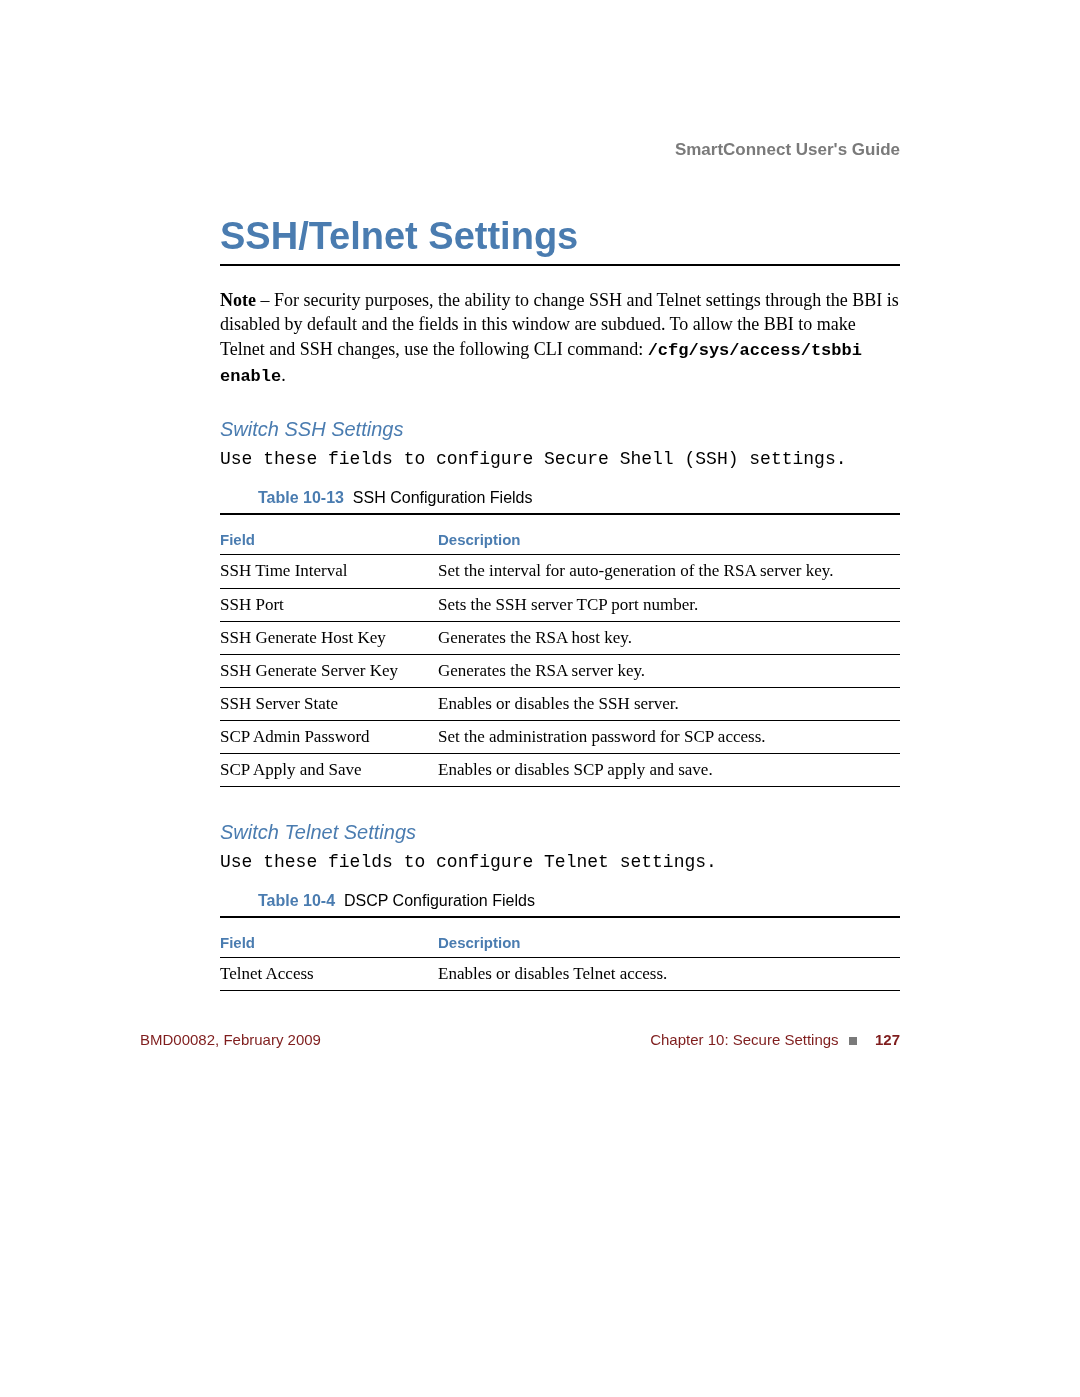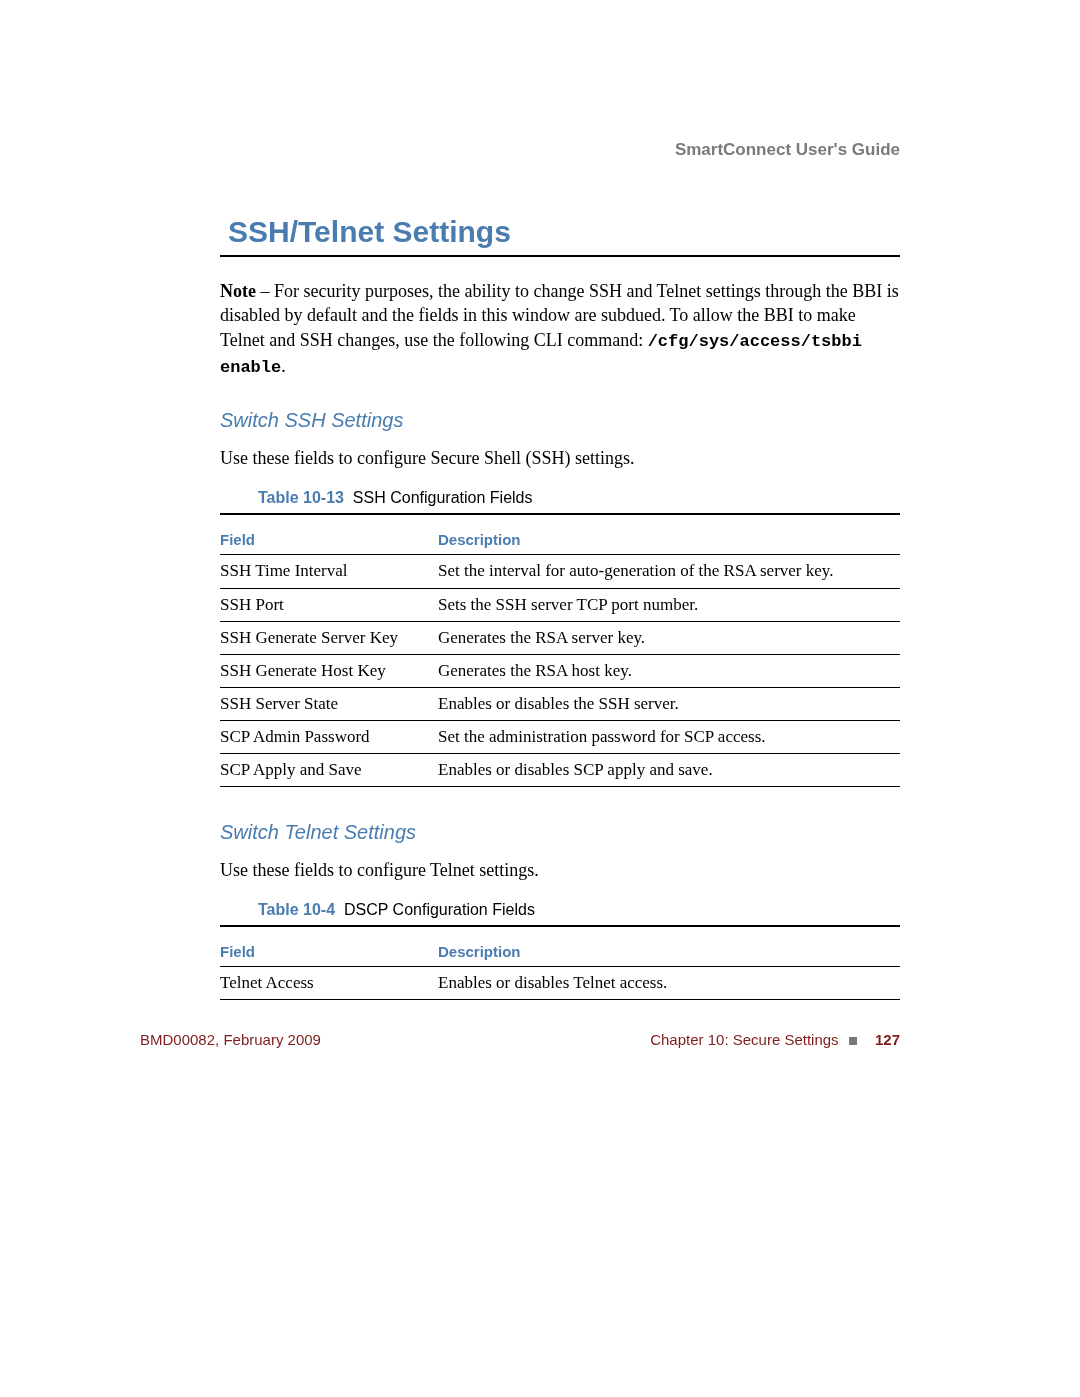--- a/index.html
+++ b/index.html
@@ -20,23 +20,23 @@
     font-family: Arial, Helvetica, sans-serif;
     font-weight: bold;
     font-size: 17px;
     color: #7a7a7a;
     text-align: right;
     margin-bottom: 55px;
   }
   h1.section-title {
     font-family: Arial, Helvetica, sans-serif;
     font-weight: bold;
-    font-size: 30px;
+    font-size: 38px;
     color: #4a7cb0;
-    margin: 0 0 6px 8px;
+    margin: 0 0 6px 0;
   }
   hr.title-rule {
     border: none;
     border-top: 2px solid #000;
     margin: 0 0 22px 0;
   }
   .note {
     font-size: 18px;
     line-height: 1.35;
     margin-bottom: 30px;
@@ -50,21 +50,22 @@
   h2.subsection {
     font-family: Arial, Helvetica, sans-serif;
     font-style: italic;
     font-weight: normal;
     font-size: 20px;
     color: #4a7cb0;
     margin: 0 0 8px 0;
   }
   p.lead {
     font-size: 18px;
-    margin: 16px 0 20px 0;
+    margin: 8px 0 20px 0;
+    font-family: Liberation Mono, monospace;
   }
   .table-caption {
     font-family: Arial, Helvetica, sans-serif;
     font-size: 16px;
     text-align: left;
     margin: 0 0 6px 38px;
   }
   .table-caption .tnum { color: #4a7cb0; font-weight: bold; }
   table.fields {
     width: 100%;
@@ -140,26 +141,26 @@
     <tbody>
         <tr>
           <td>SSH Time Interval</td>
           <td>Set the interval for auto-generation of the RSA server key.</td>
         </tr>
         <tr>
           <td>SSH Port</td>
           <td>Sets the SSH server TCP port number.</td>
         </tr>
         <tr>
+          <td>SSH Generate Host Key</td>
+          <td>Generates the RSA host key.</td>
+        </tr>
+        <tr>
           <td>SSH Generate Server Key</td>
           <td>Generates the RSA server key.</td>
-        </tr>
-        <tr>
-          <td>SSH Generate Host Key</td>
-          <td>Generates the RSA host key.</td>
         </tr>
         <tr>
           <td>SSH Server State</td>
           <td>Enables or disables the SSH server.</td>
         </tr>
         <tr>
           <td>SCP Admin Password</td>
           <td>Set the administration password for SCP access.</td>
         </tr>
         <tr>

